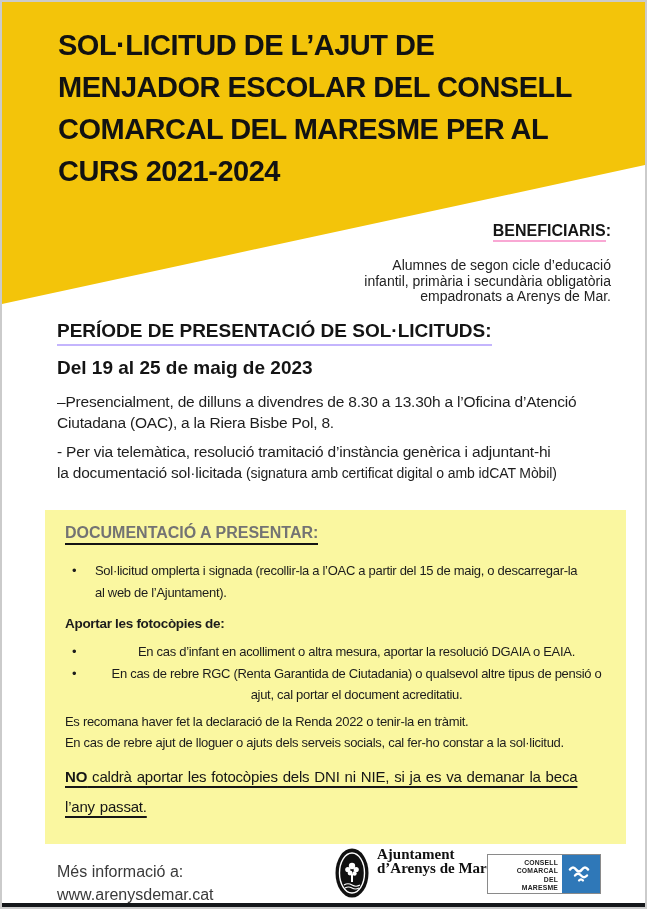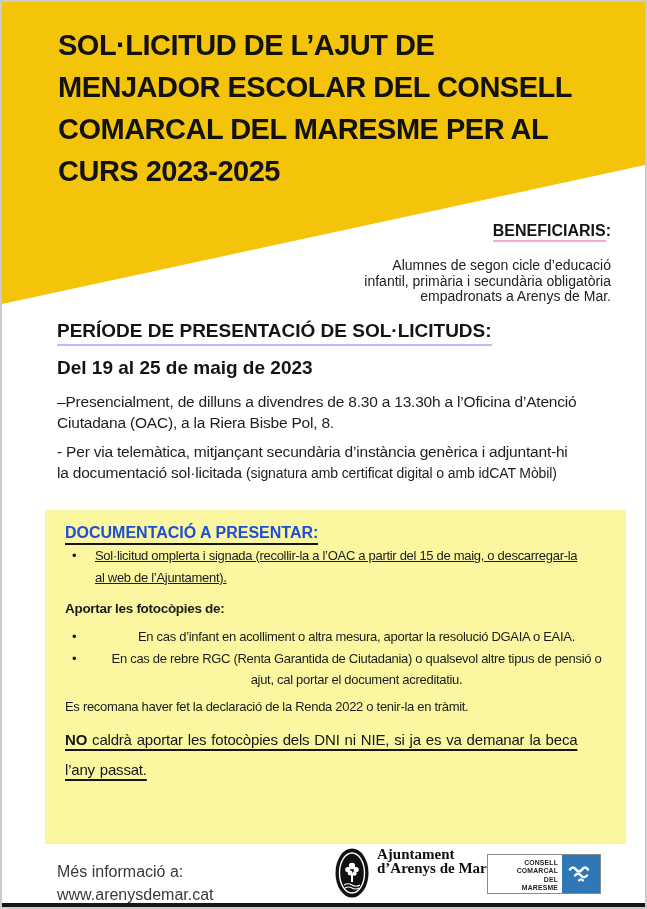--- a/index.html
+++ b/index.html
@@ -66,25 +66,25 @@
   .para .small{font-size:14px;letter-spacing:-0.1px;}
 
   
   .docbox{
     position:absolute;left:43px;top:508px;width:581px;height:334px;
     background:var(--box-yellow);
     padding:14px 8px 0 20px;
     font-size:13px;letter-spacing:-0.3px;color:#1c1c1c;
   }
   .docbox .d-heading{
-    font-size:16px;font-weight:700;letter-spacing:0;color:#1d4ed8;
+    font-size:16px;font-weight:700;letter-spacing:0;color:#737373;
     border-bottom:2px solid #141414;padding-bottom:1px;display:inline-block;
   }
   .docbox ul{list-style:none;}
-  .docbox ul.l1{text-decoration:underline;}
+  .docbox ul.l1{margin-top:15px;}
   .docbox ul.l2{margin-top:10px;text-align:center;}
   .docbox li{
     position:relative;padding-left:30px;line-height:21.5px;
   }
   .docbox li::before{
     content:"\2022";
     position:absolute;left:7px;top:0;
   }
   .docbox .sub{margin-top:13px;font-weight:700;font-size:13.5px;}
   .docbox .notes{margin-top:5px;line-height:21.5px;}
@@ -130,50 +130,51 @@
 </style>
 </head>
 <body>
 
 <div class="page">
 
   <div class="header-band"></div>
   <h1 class="title pre">SOL·LICITUD DE L’AJUT DE
 MENJADOR ESCOLAR DEL CONSELL
 COMARCAL DEL MARESME PER AL
-CURS 2023-2025</h1>
+CURS 2021-2024</h1>
 
   <div class="beneficiaris">
     <div class="b-head"><span class="u">BENEFICIARIS</span><span>:</span></div>
     <div class="b-text pre">Alumnes de segon cicle d’educació
 infantil, primària i secundària obligatòria
 empadronats a Arenys de Mar.</div>
   </div>
 
   <div class="periode-heading">PERÍODE DE PRESENTACIÓ DE SOL·LICITUDS:</div>
   <div class="dates">Del 19 al 25 de maig de 2023</div>
   <p class="para p1 pre">–Presencialment, de dilluns a divendres de 8.30 a 13.30h a l’Oficina d’Atenció
 Ciutadana (OAC), a la Riera Bisbe Pol, 8.</p>
-  <p class="para p2 pre"><span>- Per via telemàtica, mitjançant secundària d’instància genèrica i adjuntant-hi
+  <p class="para p2 pre"><span>- Per via telemàtica, resolució tramitació d’instància genèrica i adjuntant-hi
 la documentació sol·licitada </span><span class="small">(signatura amb certificat digital o amb idCAT Mòbil)</span></p>
 
   <div class="docbox">
     <div class="d-heading">DOCUMENTACIÓ A PRESENTAR:</div>
     <ul class="l1">
       <li class="pre">Sol·licitud omplerta i signada (recollir-la a l’OAC a partir del 15 de maig, o descarregar-la
 al web de l’Ajuntament).</li>
     </ul>
     <div class="sub">Aportar les fotocòpies de:</div>
     <ul class="l2">
       <li class="pre">En cas d’infant en acolliment o altra mesura, aportar la resolució DGAIA o EAIA.</li>
       <li class="pre">En cas de rebre RGC (Renta Garantida de Ciutadania) o qualsevol altre tipus de pensió o
 ajut, cal portar el document acreditatiu.</li>
     </ul>
     <div class="notes">
       <div>Es recomana haver fet la declaració de la Renda 2022 o tenir-la en tràmit.</div>
+      <div>En cas de rebre ajut de lloguer o ajuts dels serveis socials, cal fer-ho constar a la sol·licitud.</div>
     </div>
     <div class="no-notice pre"><b>NO</b><span> caldrà aportar les fotocòpies dels DNI ni NIE, si ja es va demanar la beca
 l’any passat.</span></div>
   </div>
 
   <div class="footer-info">
     <div>Més informació a:</div>
     <div>www.arenysdemar.cat</div>
   </div>
 

